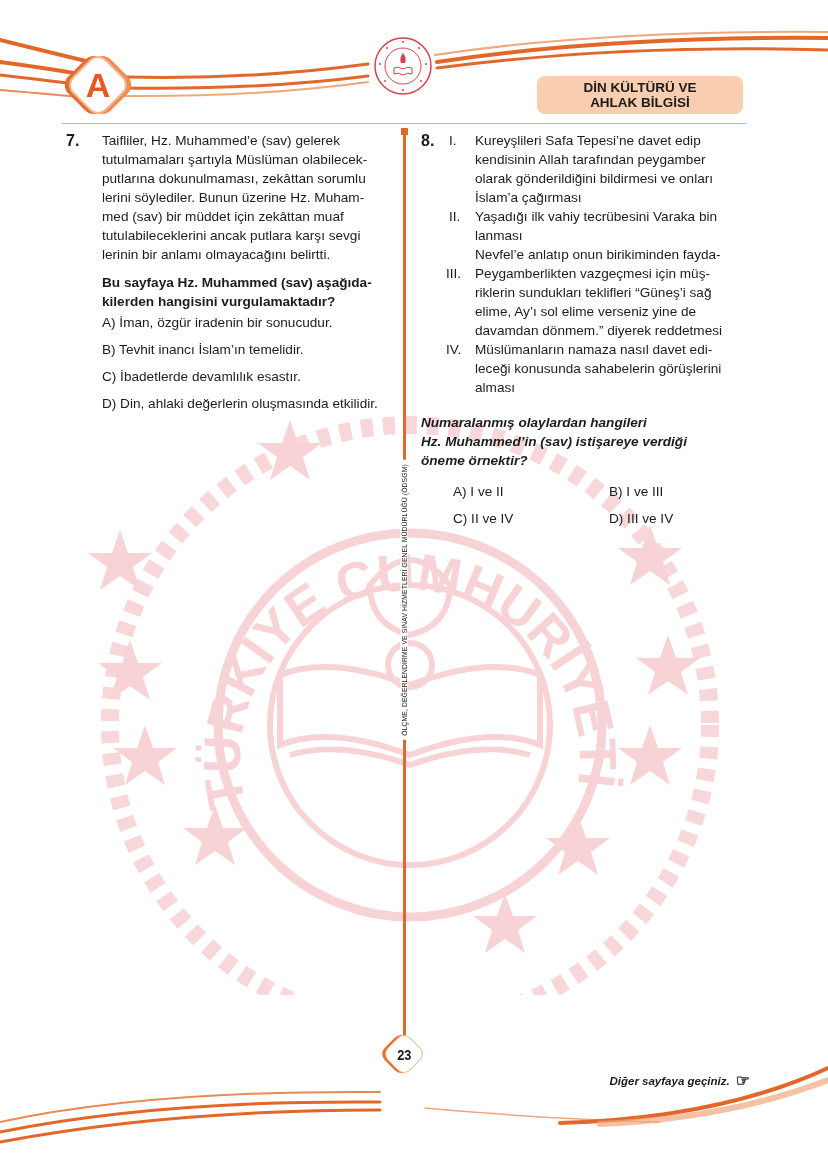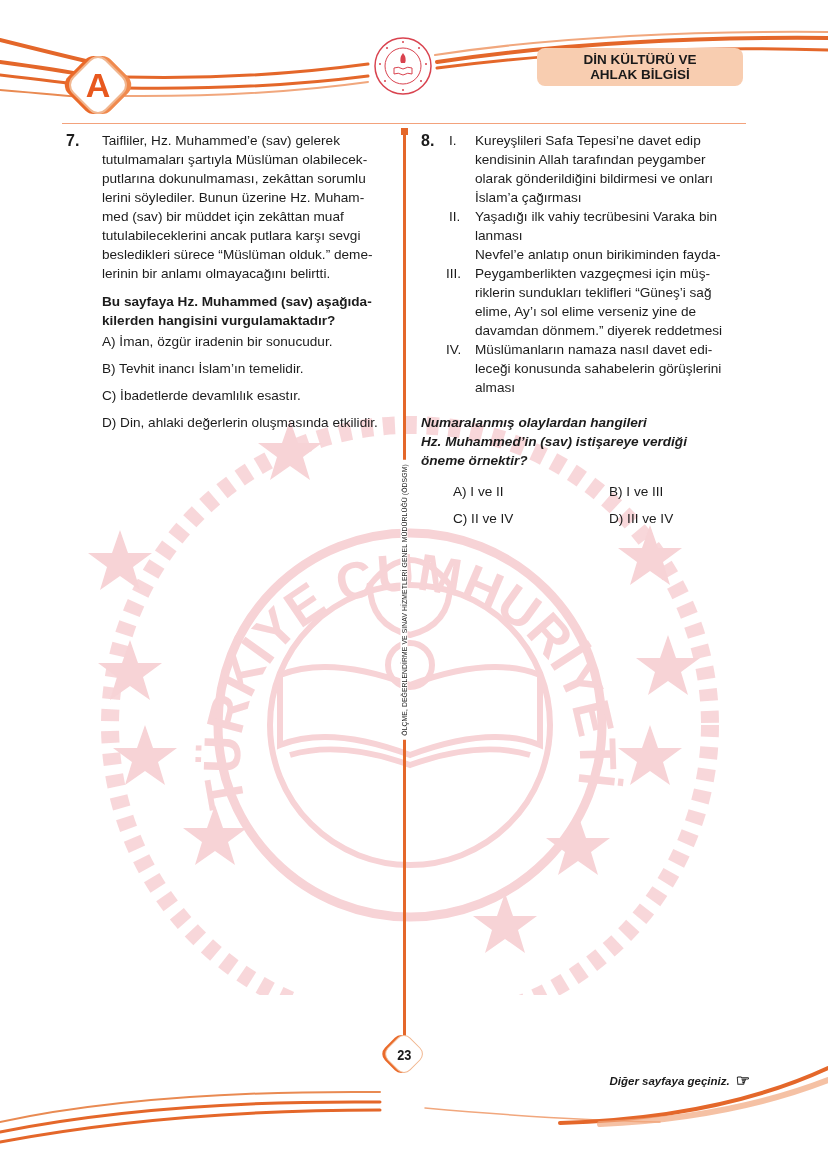--- a/index.html
+++ b/index.html
@@ -19,21 +19,21 @@
     box-shadow: -3px 3px 0 #ea6a2a, 3px -3px 0 #f08a4e;
   }
   .booklet-badge .letter {
     position: relative; font-family: "Liberation Sans", sans-serif; font-weight: bold;
     font-size: 34px; color: #e8581e; z-index: 2;
   }
 
   .seal-small { position: absolute; left: 373px; top: 36px; width: 60px; height: 60px; z-index: 3; }
 
   .subject-box {
-    position: absolute; left: 537px; top: 48px; width: 206px; height: 38px;
+    position: absolute; left: 537px; top: 76px; width: 206px; height: 38px;
     background: #f8cdb0; border-radius: 8px; z-index: 3;
     display: flex; flex-direction: column; align-items: center; justify-content: center;
     font-weight: bold; font-size: 13.5px; line-height: 15px; color: #1a1a1a; text-align: center;
   }
   .header-rule { position: absolute; left: 62px; top: 123px; width: 684px; height: 1px; background: #f3a27c; z-index: 2; }
 
   .divider { position: absolute; left: 403px; top: 128px; width: 3px; height: 938px; background: #e4672a; z-index: 2; }
   .divider-cap-top { position: absolute; left: 401px; top: 128px; width: 7px; height: 7px; background: #e4672a; z-index: 2; }
   .vertical-credit {
     position: absolute; left: 404px; top: 600px; z-index: 3;
@@ -160,21 +160,20 @@
 <div class="col col-left">
   <div class="q-num">7.</div>
   <div class="q-body">
     <div class="stem">
       <p>Taifliler, Hz. Muhammed’e (sav) gelerek</p>
       <p>tutulmamaları şartıyla Müslüman olabilecek-</p>
       <p>putlarına dokunulmaması, zekâttan sorumlu</p>
       <p>lerini söylediler. Bunun üzerine Hz. Muham-</p>
       <p>med (sav) bir müddet için zekâttan muaf</p>
       <p>tutulabileceklerini ancak putlara karşı sevgi</p>
-      <p>besledikleri sürece “Müslüman olduk.” deme-</p>
       <p>lerinin bir anlamı olmayacağını belirtti.</p>
     </div>
     <div class="question-prompt">
       <div>Bu sayfaya Hz. Muhammed (sav) aşağıda-</div>
       <div>kilerden hangisini vurgulamaktadır?</div>
     </div>
     <div class="options">
       <div class="option">A) İman, özgür iradenin bir sonucudur.</div>
       <div class="option">B) Tevhit inancı İslam’ın temelidir.</div>
       <div class="option">C) İbadetlerde devamlılık esastır.</div>

